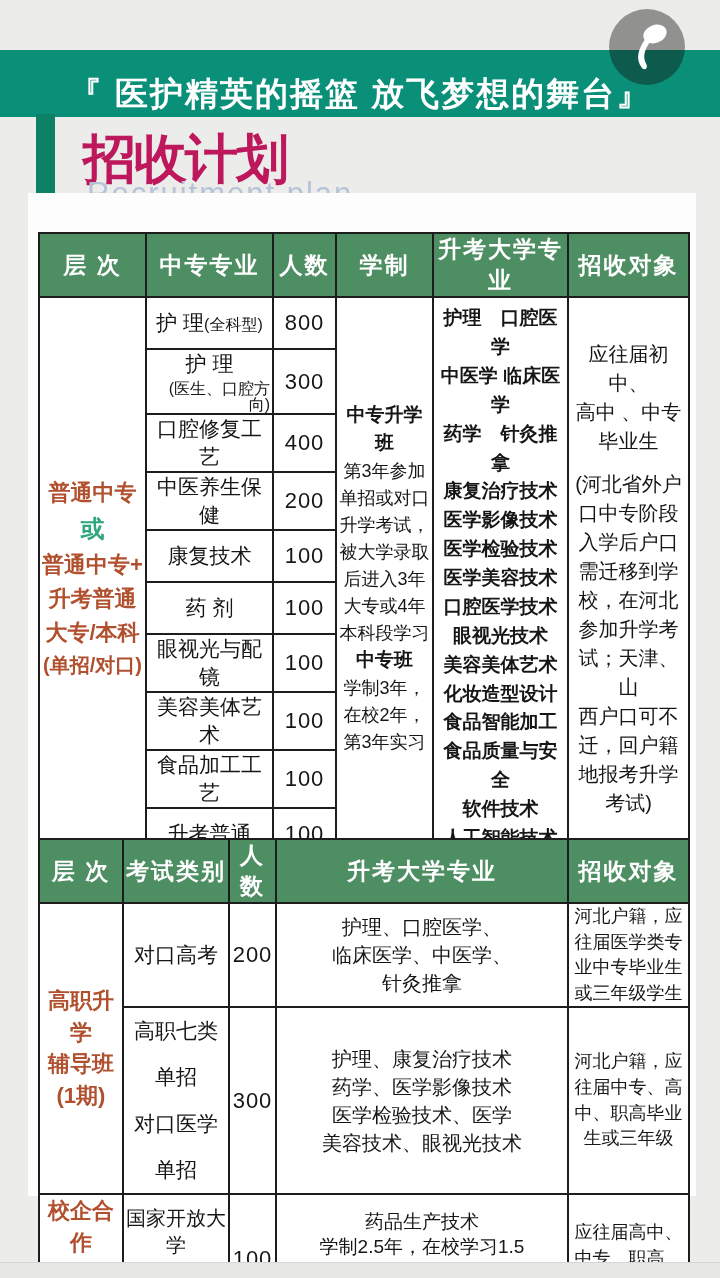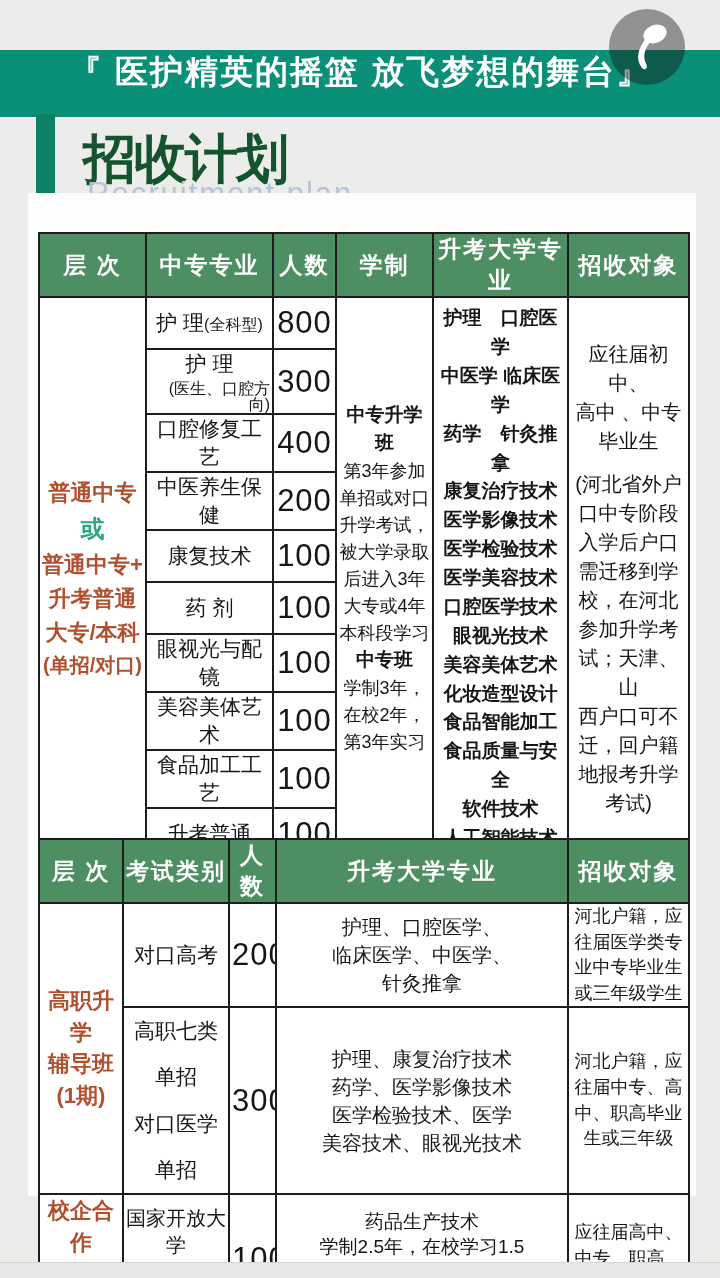--- a/index.html
+++ b/index.html
@@ -7,35 +7,35 @@
     position:relative;
     width:720px;height:1278px;
     background:#ecedeb;
     font-family:"Liberation Sans", sans-serif;
     overflow:hidden;
   }
   
   .banner{
     position:absolute;left:0;top:50px;width:720px;height:67px;
     background:#0a8f78;color:#ffffff;
-    display:flex;align-items:flex-start;justify-content:center;
+    display:flex;align-items:flex-end;justify-content:center;
     font-size:33px;font-weight:bold;letter-spacing:2px;
   }
   .logo{
     position:absolute;left:609px;top:9px;width:76px;height:76px;
     border-radius:50%;background:rgba(20,20,20,0.42);
     display:flex;align-items:center;justify-content:center;
   }
   .title-bar{
     position:absolute;left:36px;top:114px;width:19px;height:97px;
     background:#0d8166;
   }
   .title-zh{
     position:absolute;left:83px;top:124px;
-    font-size:53px;font-weight:bold;color:#14532d;letter-spacing:-2px;
+    font-size:53px;font-weight:bold;color:#be185d;letter-spacing:-2px;
   }
   .title-en{
     position:absolute;left:87px;top:176px;
     font-size:31px;color:#b6c2d8;letter-spacing:2px;
   }
   .card{
     position:absolute;left:28px;top:193px;width:668px;height:1003px;
     background:#fdfdfd;
   }
   
@@ -54,21 +54,21 @@
   .t1{left:38px;top:232px;width:650px;}
   .t1 tr.head{height:46px;}
   .t1 tr.row{height:52px;}
   .t2{left:38px;top:838px;width:650px;}
   .t2 tr.head{height:44px;}
   .pre{white-space:pre-line;}
   
   .major{font-size:21px;}
   .major .note{font-size:16px;text-align:right;}
   .major .note.block{display:block;line-height:1.0;margin-top:3px;}
-  .num{font-size:31px;letter-spacing:1px;}
+  .num{font-size:22px;letter-spacing:1px;}
   .level-cell div{font-size:22px;font-weight:bold;line-height:1.55;color:#b1502e;}
   .level-cell div.teal{color:#2fa580;font-size:24px;}
   .level-cell div.small{font-size:20px;}
   .schedule-cell{font-size:18px;line-height:1.5;}
   .schedule-cell .sched-head{font-weight:bold;font-size:19px;}
   .schedule-cell .gap{margin-top:0;font-family:Liberation Mono, monospace;}
   .cmajors-cell{font-size:19px;line-height:1.52;font-weight:bold;}
   .target-cell{font-size:20px;line-height:1.45;}
   .target-cell .tnote{margin-top:14px;}
   

